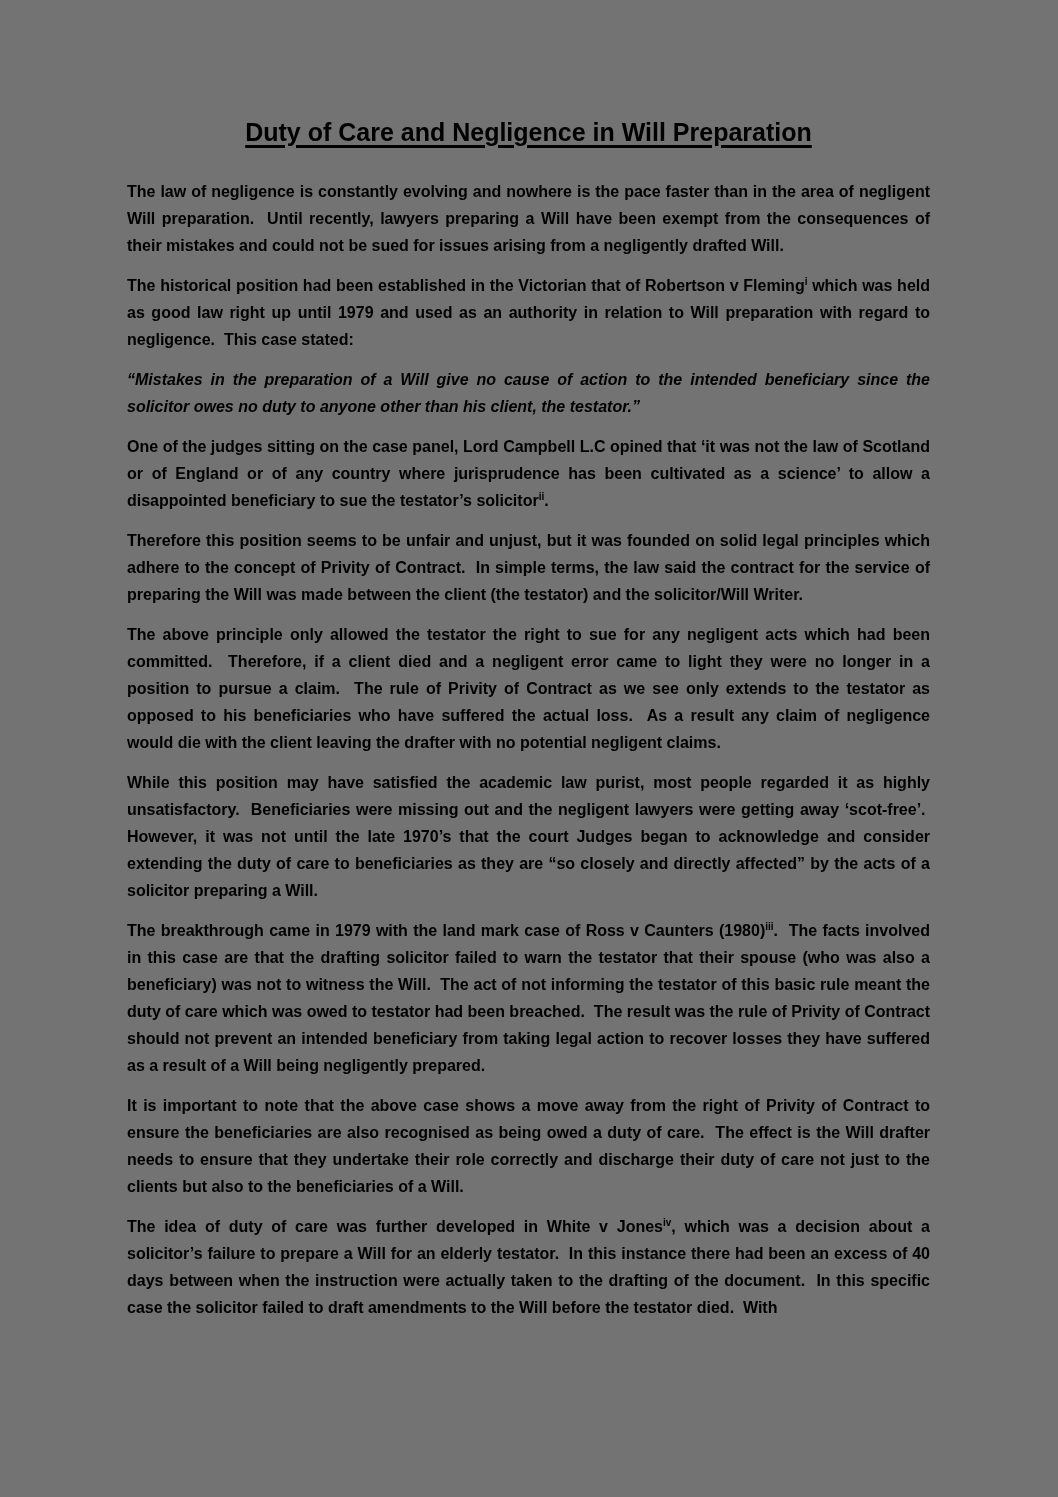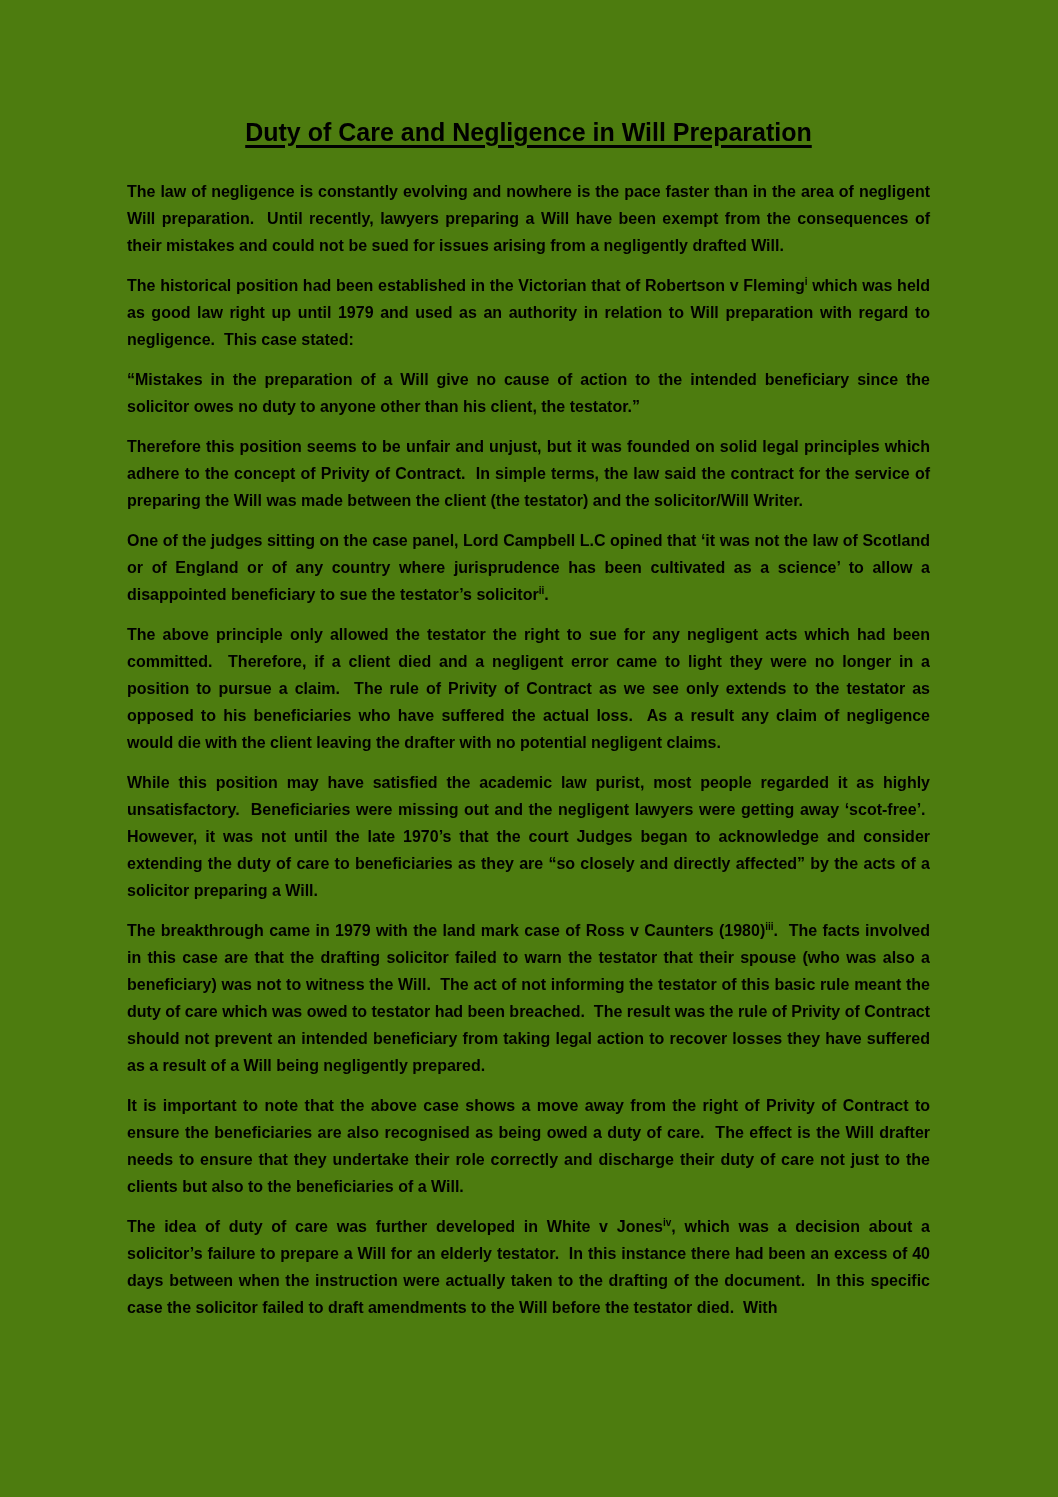--- a/index.html
+++ b/index.html
@@ -5,21 +5,21 @@
   html, body {
     margin: 0;
     padding: 0;
     background: #ffffff;
   }
   .page {
     position: relative;
     width: 1058px;
     height: 1497px;
     margin: 0 auto;
-    background: #4d7c0f;
+    background: #737373;
     box-sizing: border-box;
     padding: 118px 128px 0 127px;
     font-family: "Liberation Sans", sans-serif;
     color: #000000;
     overflow: hidden;
   }
   .doc-title {
     font-size: 25px;
     font-weight: bold;
     text-align: center;
@@ -31,37 +31,38 @@
   }
   .doc-body .para {
     font-size: 16px;
     line-height: 27px;
     text-align: justify;
     margin: 0 0 13px 0;
     font-weight: bold;
   }
   .doc-body .para.quote {
     font-weight: bold;
+    font-style: italic;
   }
   .para sup {
     font-size: 10px;
     line-height: 0;
     vertical-align: super;
   }
 </style>
 </head>
 <body>
 
 <div class="page">
   <h1 class="doc-title">Duty of Care and Negligence in Will Preparation</h1>
   <div class="doc-body">
       <p class="para"><span>The law of negligence is constantly evolving and nowhere is the pace faster than in the area of negligent Will preparation.&nbsp; Until recently, lawyers preparing a Will have been exempt from the consequences of their mistakes and could not be sued for issues arising from a negligently drafted Will.</span></p>
       <p class="para"><span>The historical position had been established in the Victorian that of Robertson v Fleming</span><sup>i</sup><span> which was held as good law right up until 1979 and used as an authority in relation to Will preparation with regard to negligence.&nbsp; This case stated:</span></p>
       <p class="para quote"><span>“Mistakes in the preparation of a Will give no cause of action to the intended beneficiary since the solicitor owes no duty to anyone other than his client, the testator.”</span></p>
+      <p class="para"><span>One of the judges sitting on the case panel, Lord Campbell L.C opined that ‘it was not the law of Scotland or of England or of any country where jurisprudence has been cultivated as a science’ to allow a disappointed beneficiary to sue the testator’s solicitor</span><sup>ii</sup><span>.</span></p>
       <p class="para"><span>Therefore this position seems to be unfair and unjust, but it was founded on solid legal principles which adhere to the concept of Privity of Contract.&nbsp; In simple terms, the law said the contract for the service of preparing the Will was made between the client (the testator) and the solicitor/Will Writer.</span></p>
-      <p class="para"><span>One of the judges sitting on the case panel, Lord Campbell L.C opined that ‘it was not the law of Scotland or of England or of any country where jurisprudence has been cultivated as a science’ to allow a disappointed beneficiary to sue the testator’s solicitor</span><sup>ii</sup><span>.</span></p>
       <p class="para"><span>The above principle only allowed the testator the right to sue for any negligent acts which had been committed.&nbsp; Therefore, if a client died and a negligent error came to light they were no longer in a position to pursue a claim.&nbsp; The rule of Privity of Contract as we see only extends to the testator as opposed to his beneficiaries who have suffered the actual loss.&nbsp; As a result any claim of negligence would die with the client leaving the drafter with no potential negligent claims.</span></p>
       <p class="para"><span>While this position may have satisfied the academic law purist, most people regarded it as highly unsatisfactory.&nbsp; Beneficiaries were missing out and the negligent lawyers were getting away ‘scot-free’.&nbsp; However, it was not until the late 1970’s that the court Judges began to acknowledge and consider extending the duty of care to beneficiaries as they are “so closely and directly affected” by the acts of a solicitor preparing a Will.</span></p>
       <p class="para"><span>The breakthrough came in 1979 with the land mark case of Ross v Caunters (1980)</span><sup>iii</sup><span>.&nbsp; The facts involved in this case are that the drafting solicitor failed to warn the testator that their spouse (who was also a beneficiary) was not to witness the Will.&nbsp; The act of not informing the testator of this basic rule meant the duty of care which was owed to testator had been breached.&nbsp; The result was the rule of Privity of Contract should not prevent an intended beneficiary from taking legal action to recover losses they have suffered as a result of a Will being negligently prepared.</span></p>
       <p class="para"><span>It is important to note that the above case shows a move away from the right of Privity of Contract to ensure the beneficiaries are also recognised as being owed a duty of care.&nbsp; The effect is the Will drafter needs to ensure that they undertake their role correctly and discharge their duty of care not just to the clients but also to the beneficiaries of a Will.</span></p>
       <p class="para"><span>The idea of duty of care was further developed in White v Jones</span><sup>iv</sup><span>, which was a decision about a solicitor’s failure to prepare a Will for an elderly testator.&nbsp; In this instance there had been an excess of 40 days between when the instruction were actually taken to the drafting of the document.&nbsp; In this specific case the solicitor failed to draft amendments to the Will before the testator died.&nbsp; With</span></p>
     </div>
 </div>
 
 </body></html>

